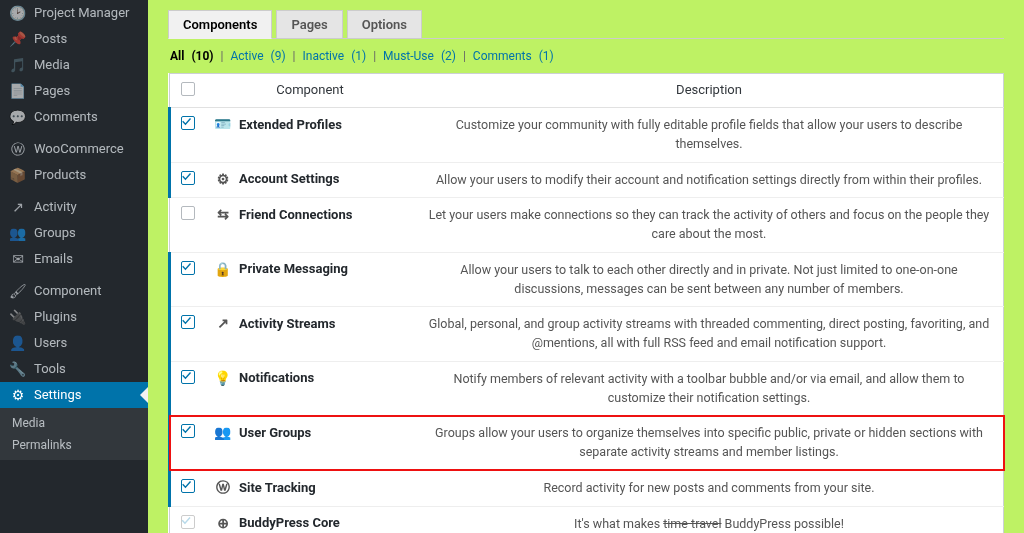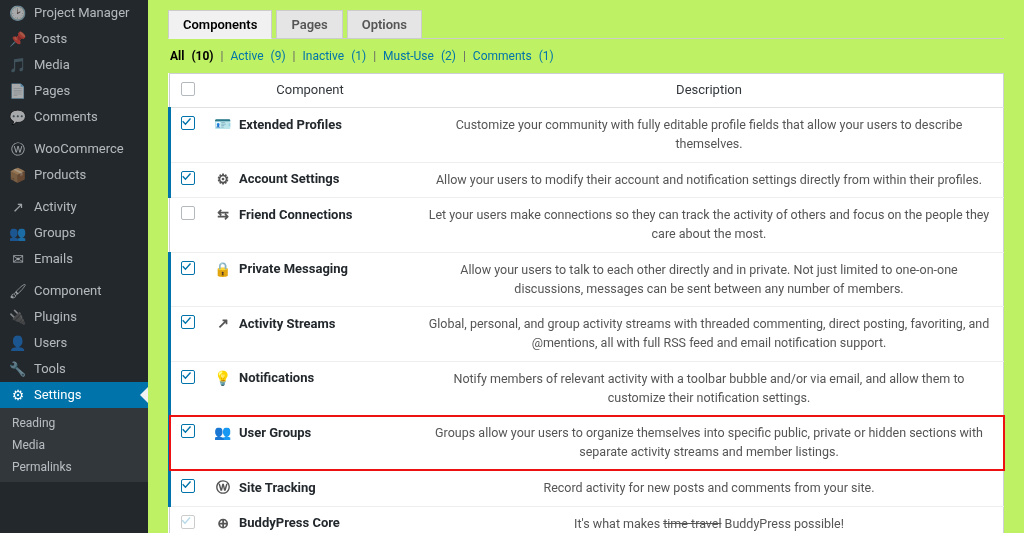--- a/index.html
+++ b/index.html
@@ -215,21 +215,20 @@
         <div class="menu-item">
           <span class="icon">🔧</span>
           <span>Tools</span>
         </div>
         <div class="menu-item current">
           <span class="icon">⚙</span>
           <span>Settings</span>
         </div>
       </div>
     <div class="submenu" id="sidebar-submenu">
-        <div class="sub-item">Reading</div>
         <div class="sub-item">Media</div>
         <div class="sub-item">Permalinks</div>
       </div>
   </div>
 
   <div class="main">
     <div class="tabs-wrapper">
       <div class="tabs" id="tabs">
           <div class="tab active">Components</div>
           <div class="tab">Pages</div>

